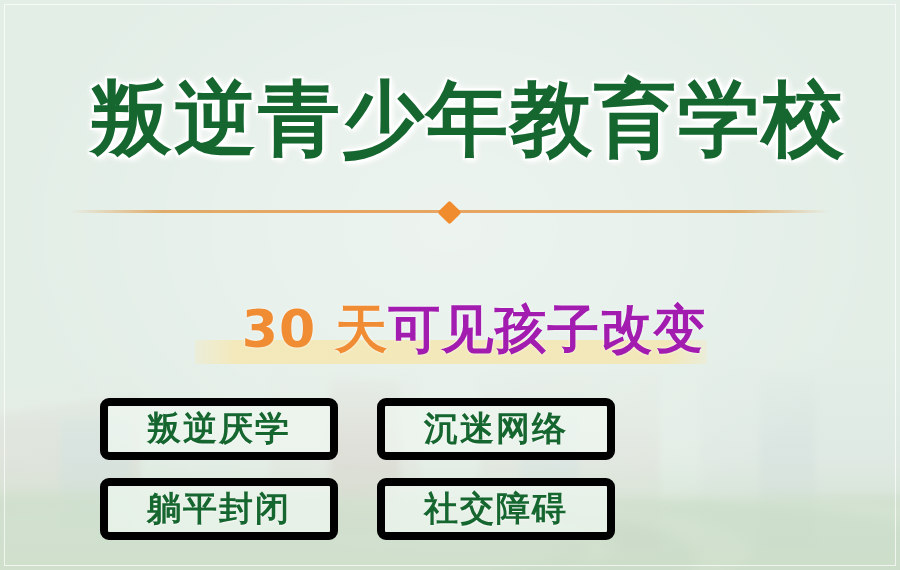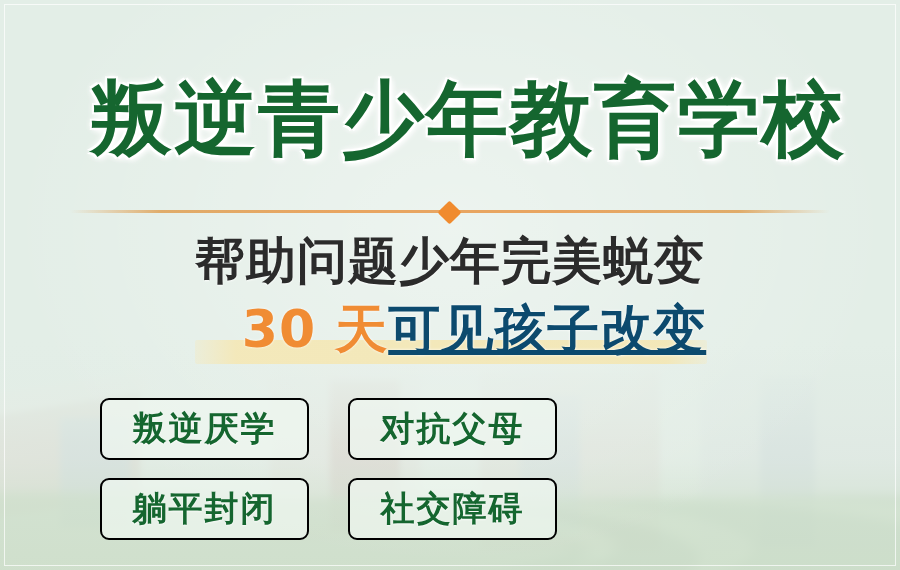--- a/index.html
+++ b/index.html
@@ -113,30 +113,30 @@
   }
   .sub2{
     position:absolute;left:0;right:0;top:0;
     text-align:center;
     font-size:52px;line-height:62px;font-weight:700;
     letter-spacing:1px;
     font-family:"DejaVu Sans","Liberation Sans",sans-serif;
     white-space:nowrap;
   }
   .sub2 .num{color:#f08c34;text-shadow:0 0 3px rgba(255,255,255,.9);margin-left:48px;}
-  .sub2 .rest{color:#0c4a6e;text-shadow:0 0 3px rgba(255,255,255,.9);text-decoration:underline;}
+  .sub2 .rest{color:#a21caf;text-shadow:0 0 3px rgba(255,255,255,.9);}
 
   .tags{
     position:absolute;left:100px;top:398px;width:700px;
     display:flex;flex-wrap:wrap;gap:18px 39px;
   }
   .tag{
-    width:209px;height:62px;
+    width:238px;height:62px;
     box-sizing:border-box;
-    border:2px solid #000000;
+    border:8px solid #000000;
     border-radius:9px;
     background:rgba(238,246,240,.72);
     display:flex;align-items:center;justify-content:center;
     color:#15662f;
     font-size:34px;font-weight:700;letter-spacing:2px;
     font-family:"DejaVu Sans","Liberation Sans",sans-serif;
     text-shadow:0 1px 2px rgba(255,255,255,.75);
     white-space:nowrap;
   }
 </style>
@@ -165,30 +165,29 @@
 
   <div class="content">
 
     <div class="headline">叛逆青少年教育学校</div>
 
     <div class="divider">
       <div class="rule"></div>
       <div class="diamond"></div>
     </div>
 
-    <div class="sub1">帮助问题少年完美蜕变</div>
 
     <div class="sub2-wrap">
       <div class="hl-band"></div>
       <div class="sub2">
         <span class="num">30 天</span><span class="rest">可见孩子改变</span>
       </div>
     </div>
 
     <div class="tags">
       <div class="tag">叛逆厌学</div>
-      <div class="tag">对抗父母</div>
+      <div class="tag">沉迷网络</div>
       <div class="tag">躺平封闭</div>
       <div class="tag">社交障碍</div>
     </div>
 
   </div>
 </div>
 
 </body></html>

